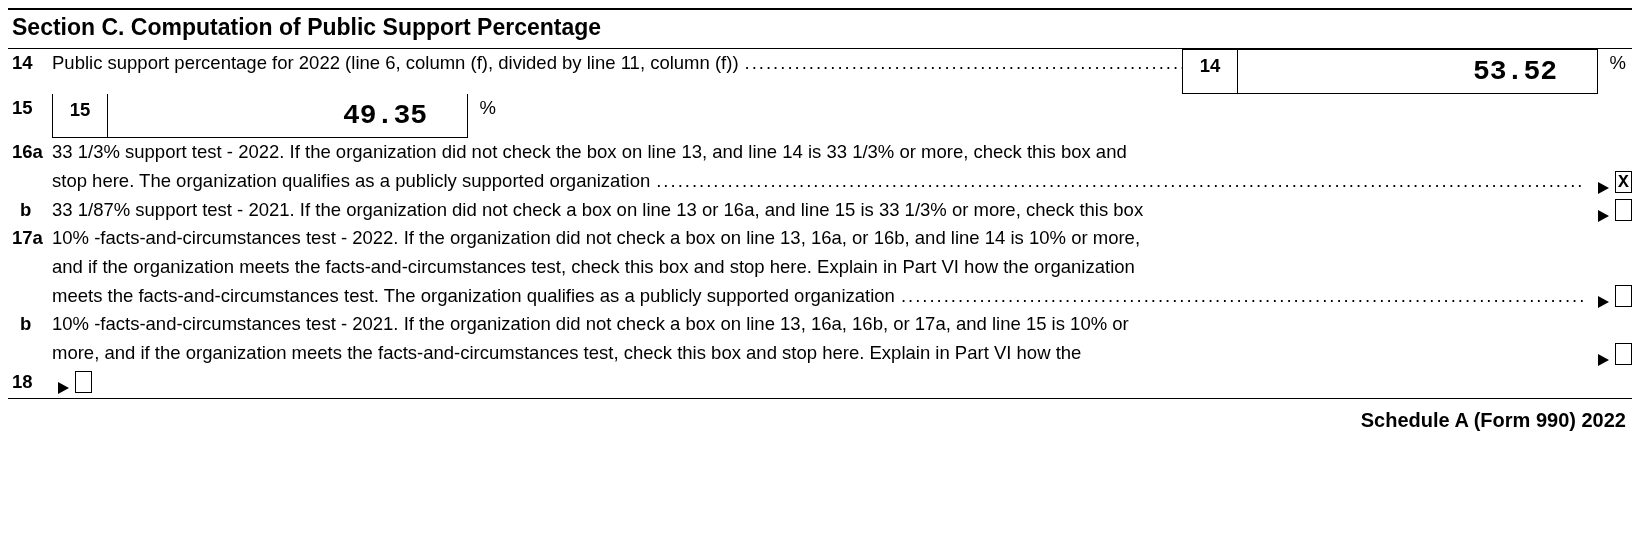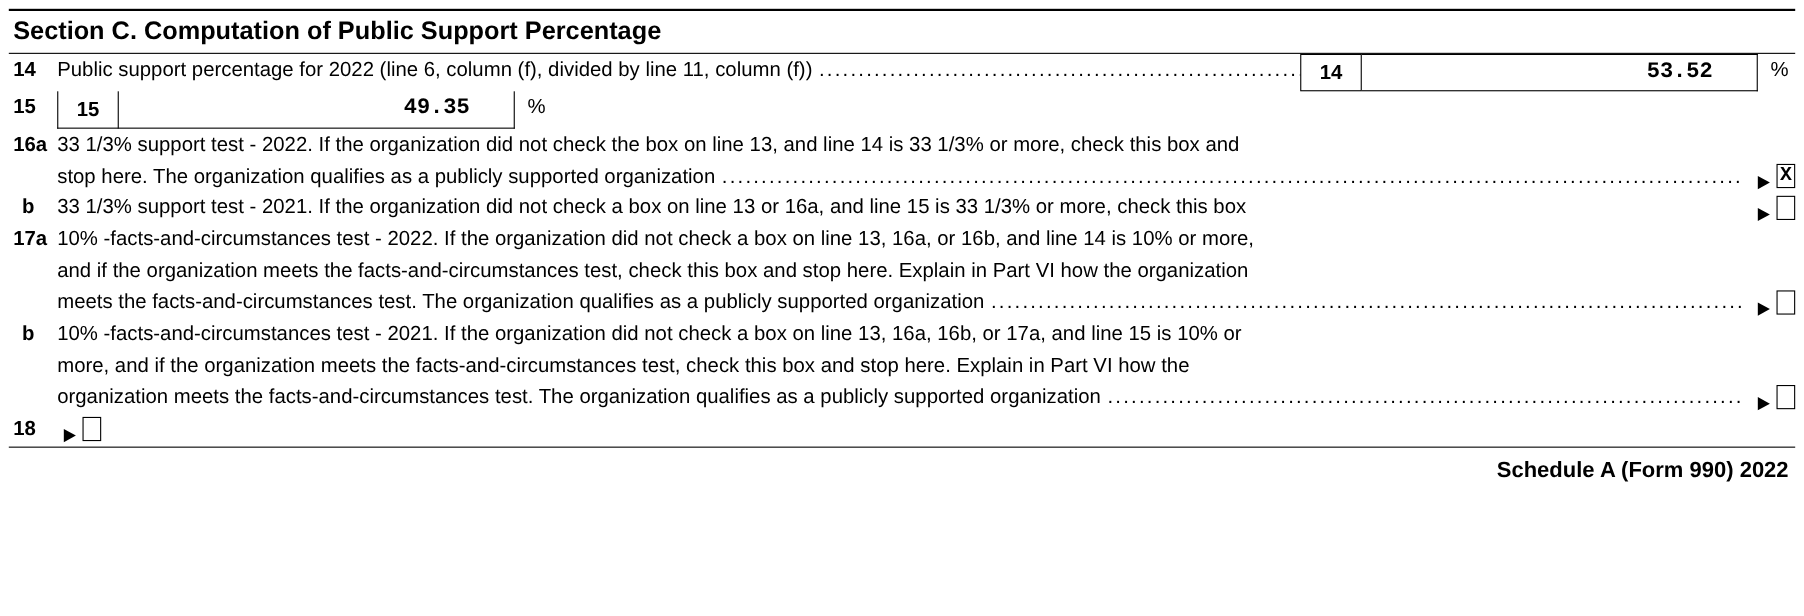--- a/index.html
+++ b/index.html
@@ -59,21 +59,21 @@
     font-weight: bold;
     padding: 2px 0;
   }
   .value-col {
     width: 360px;
     border-right: 1.5px solid #000;
     text-align: right;
     padding-right: 40px;
     font-family: "Courier New", monospace;
     font-weight: bold;
-    font-size: 20px;
+    font-size: 28px;
     position: relative;
   }
   .pct-col {
     width: 34px;
     text-align: right;
     padding-right: 6px;
   }
   .row14 .box-col, .row14 .value-col { border-top: 1.5px solid #000; }
   .row14 .box-col, .row14 .value-col,
   .row15 .box-col, .row15 .value-col { border-bottom: 1.5px solid #000; }
@@ -154,21 +154,21 @@
   </div>
   <div class="checkbox-cell">
     <span class="arrow"></span>
     <span class="checkbox">X</span>
   </div>
 </div>
 
 <div class="body-line">
   <div class="sub-col"><span class="sub-label">b</span></div>
   <div class="body-text">
-    <span class="bold">33 1/3% support test - 2021.</span><span> If the organization did not check a box on line 13 or 16a, and line 15 is 33 1/3% or more, check this box</span>
+    <span class="bold">33 1/87% support test - 2021.</span><span> If the organization did not check a box on line 13 or 16a, and line 15 is 33 1/3% or more, check this box</span>
   </div>
   <div class="checkbox-cell">
     <span class="arrow"></span>
     <span class="checkbox"></span>
   </div>
 </div>
 
 <div class="body-line">
   <div class="num-col">17a</div>
   <div class="body-text">
@@ -180,21 +180,20 @@
     <span class="arrow"></span>
     <span class="checkbox"></span>
   </div>
 </div>
 
 <div class="body-line">
   <div class="sub-col"><span class="sub-label">b</span></div>
   <div class="body-text">
     <span class="bold">10% -facts-and-circumstances test - 2021.</span><span> If the organization did not check a box on line 13, 16a, 16b, or 17a, and line 15 is 10% or</span>
     <div><span>more, and if the organization meets the facts-and-circumstances test, check this box and </span><span class="bold">stop here.</span><span> Explain in Part VI how the</span></div>
-    <div class="dotted-leader"><span>organization meets the facts-and-circumstances test. The organization qualifies as a publicly supported organization</span></div>
   </div>
   <div class="checkbox-cell">
     <span class="arrow"></span>
     <span class="checkbox"></span>
   </div>
 </div>
 
 <div class="body-line last-row">
   <div class="num-col">18</div>
   <div class="checkbox-cell">

